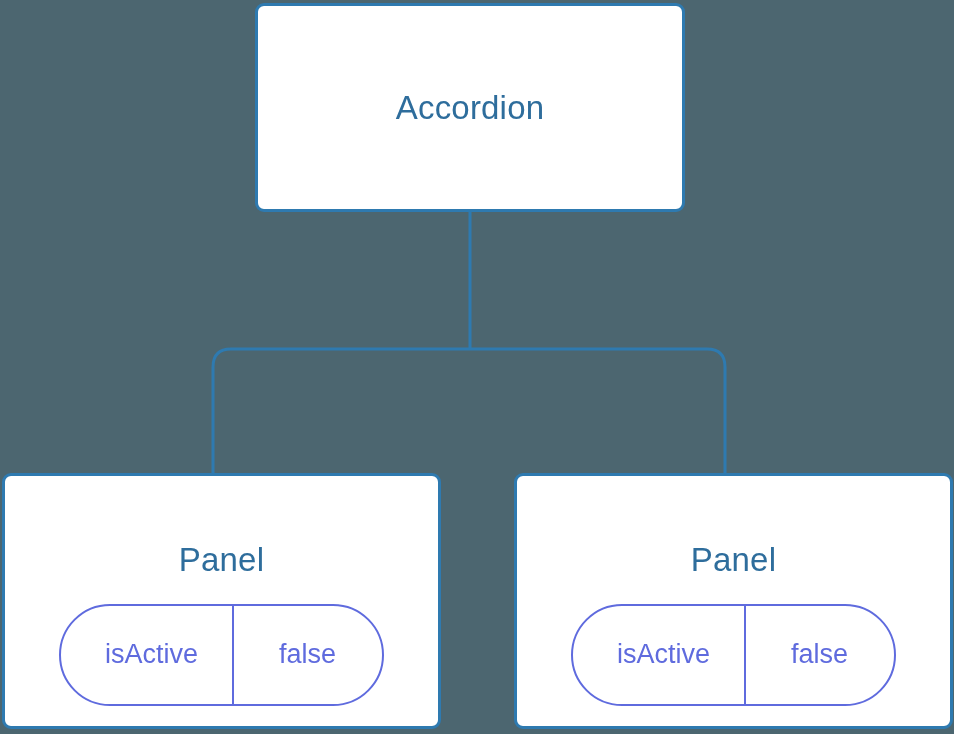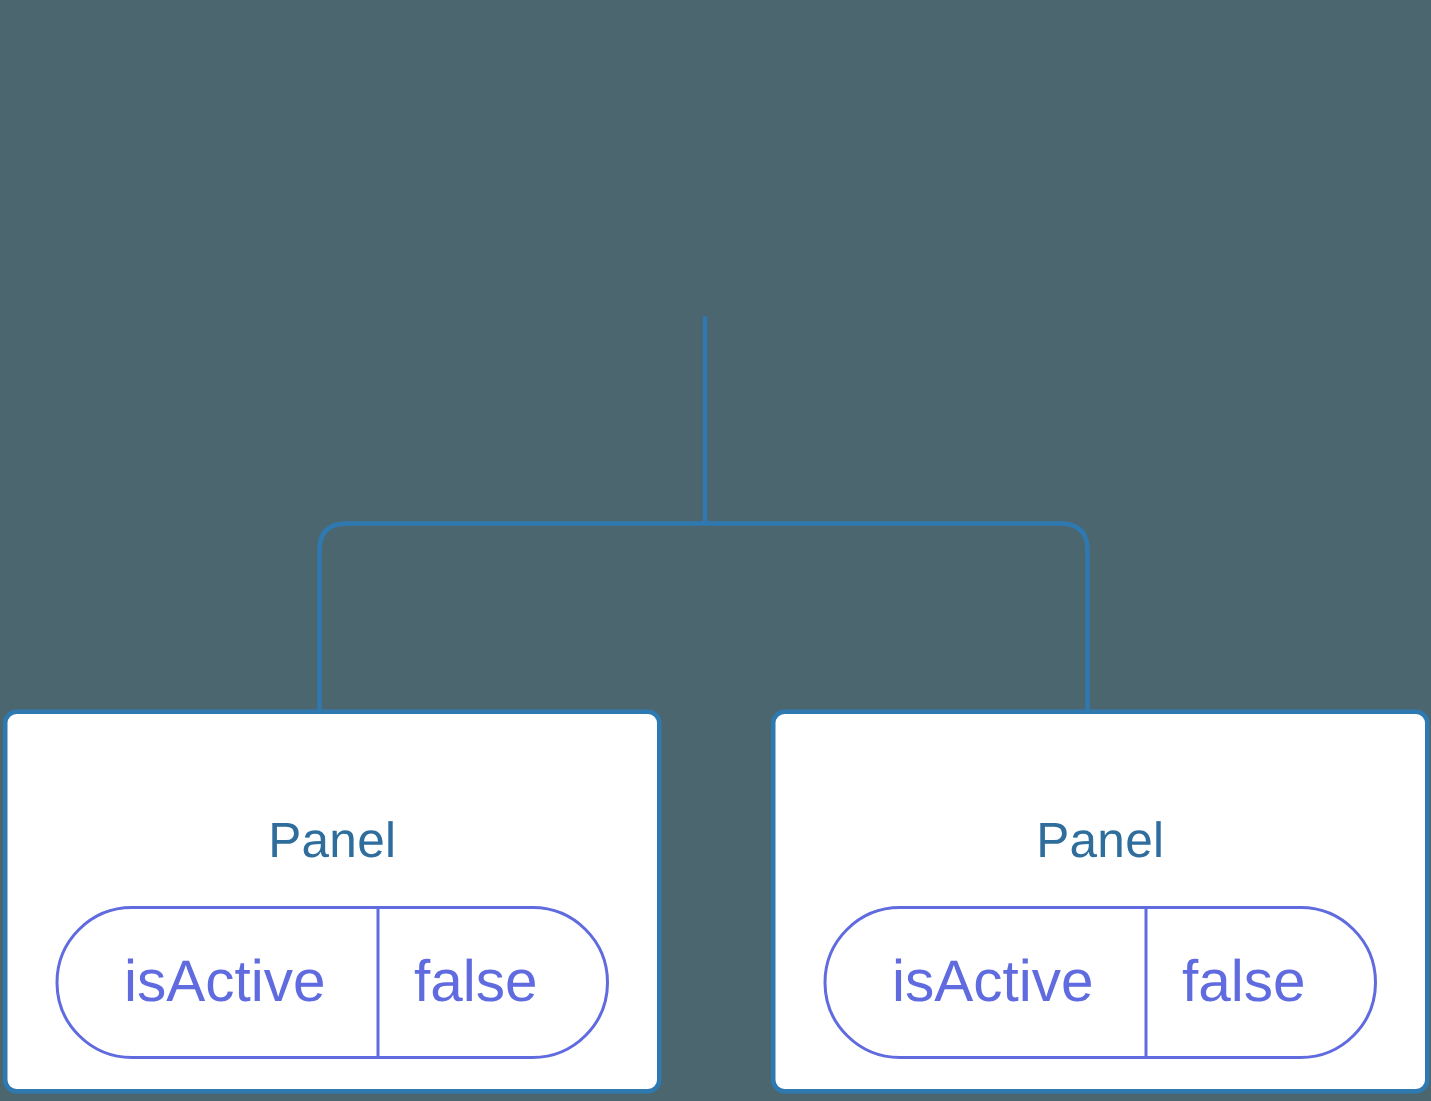--- a/index.html
+++ b/index.html
@@ -91,45 +91,48 @@
     border-radius: 51px;
     background: #ffffff;
     box-sizing: border-box;
     overflow: hidden;
   }
   .prop-cell {
     display: flex;
     align-items: center;
     justify-content: center;
     color: #5f6bde;
-    font-size: 39px;
+    font-size: 27px;
     line-height: 1;
     white-space: nowrap;
     box-sizing: border-box;
   }
   .prop-key {
     padding: 0 34px 0 44px;
     border-right: 2px solid #5f6bde;
   }
   .prop-val {
-    padding: 0 46px 0 23px;
+    padding: 0 46px 0 45px;
   }
 </style>
 </head>
 <body>
 
 <div id="stage">
 
   <svg id="connectors" viewBox="0 0 954 734" width="954" height="734">
 
     <path d="M 470 211 L 470 349" fill="none" stroke="#2e7ab0" stroke-width="3"></path>
 
     <path d="M 213 475 L 213 367 Q 213 349 231 349 L 707 349 Q 725 349 725 367 L 725 475" fill="none" stroke="#2e7ab0" stroke-width="3" stroke-linecap="butt"></path>
   </svg>
 
+  <div class="node" id="node-accordion">
+    <div class="node-title">Accordion</div>
+  </div>
 
   <div class="node" id="node-panel-0">
     <div class="node-title">Panel</div>
     <div class="prop-pill">
       <div class="prop-cell prop-key">isActive</div>
       <div class="prop-cell prop-val">false</div>
     </div>
   </div>
 
   <div class="node" id="node-panel-1">

